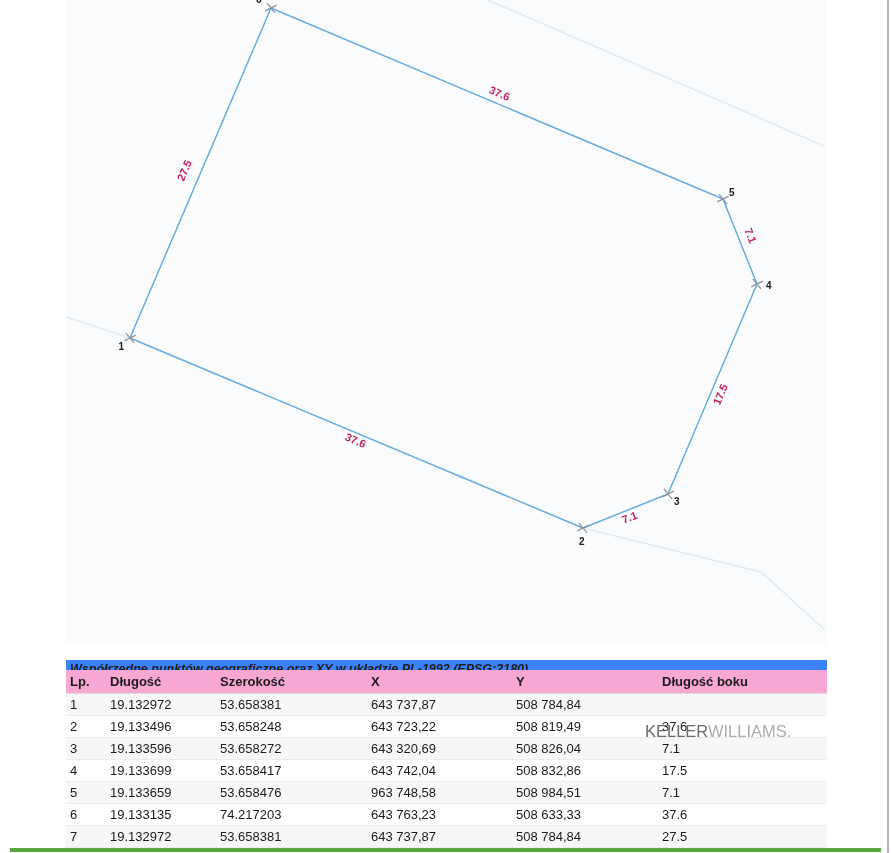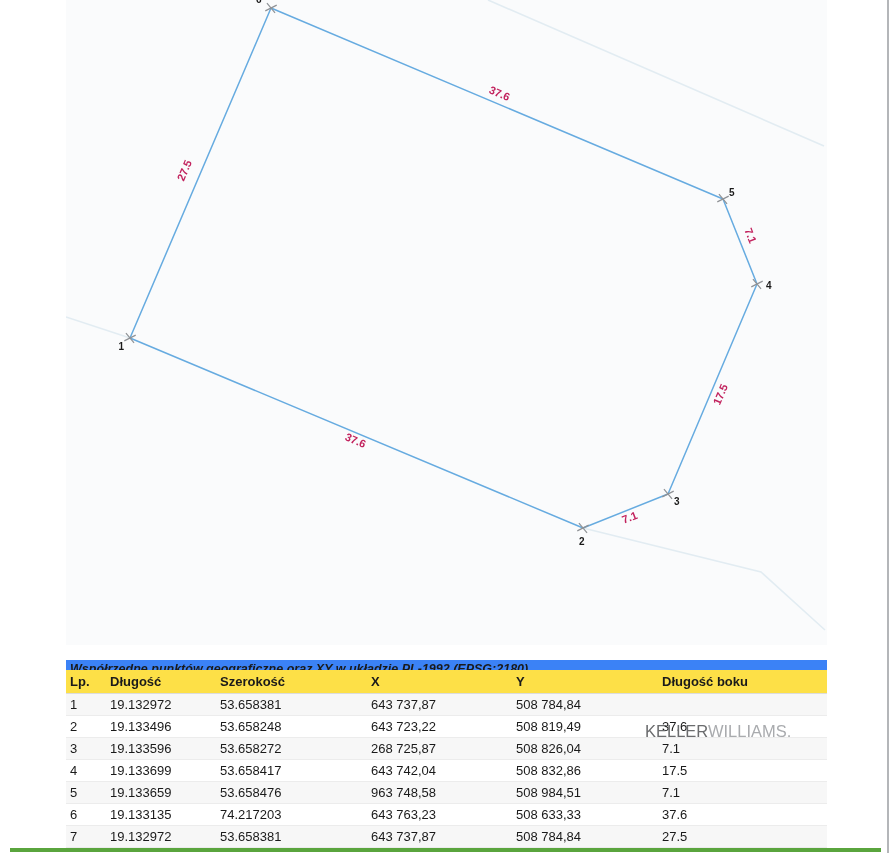--- a/index.html
+++ b/index.html
@@ -20,21 +20,21 @@
     position:absolute;left:66px;top:660px;width:761px;height:19px;background:#3b82f6;
     font-size:12.5px;font-style:italic;line-height:19px;padding:0;box-sizing:border-box;font-weight:bold;
   }
   .caption-bar span{padding-left:4px;}
   table.coords{
     position:absolute;left:66px;top:670px;width:761px;border-collapse:collapse;table-layout:fixed;
     font-size:13px;
   }
   table.coords th{
     text-align:left;font-weight:bold;padding:4px 0 4px 4px;height:15px;
-    border-bottom:1px solid #dcdcdc;background:#fde047;
+    border-bottom:1px solid #dcdcdc;background:#f9a8d4;
   }
   table.coords td{
     padding:3px 0 3px 4px;height:15px;border-bottom:1px solid #ececec;
     white-space:nowrap;overflow:hidden;
   }
   table.coords tbody tr:nth-child(odd){background:#f7f7f7;}
   table.coords tbody tr:nth-child(even){background:#ffffff;}
   col.c1{width:40px;}col.c2{width:110px;}col.c3{width:151px;}
   col.c4{width:145px;}col.c5{width:146px;}col.c6{width:169px;}
   
@@ -130,21 +130,21 @@
       <td>19.133496</td>
       <td>53.658248</td>
       <td>643 723,22</td>
       <td>508 819,49</td>
       <td>37.6</td>
     </tr>
     <tr>
       <td>3</td>
       <td>19.133596</td>
       <td>53.658272</td>
-      <td>268 725,87</td>
+      <td>643 320,69</td>
       <td>508 826,04</td>
       <td>7.1</td>
     </tr>
     <tr>
       <td>4</td>
       <td>19.133699</td>
       <td>53.658417</td>
       <td>643 742,04</td>
       <td>508 832,86</td>
       <td>17.5</td>

